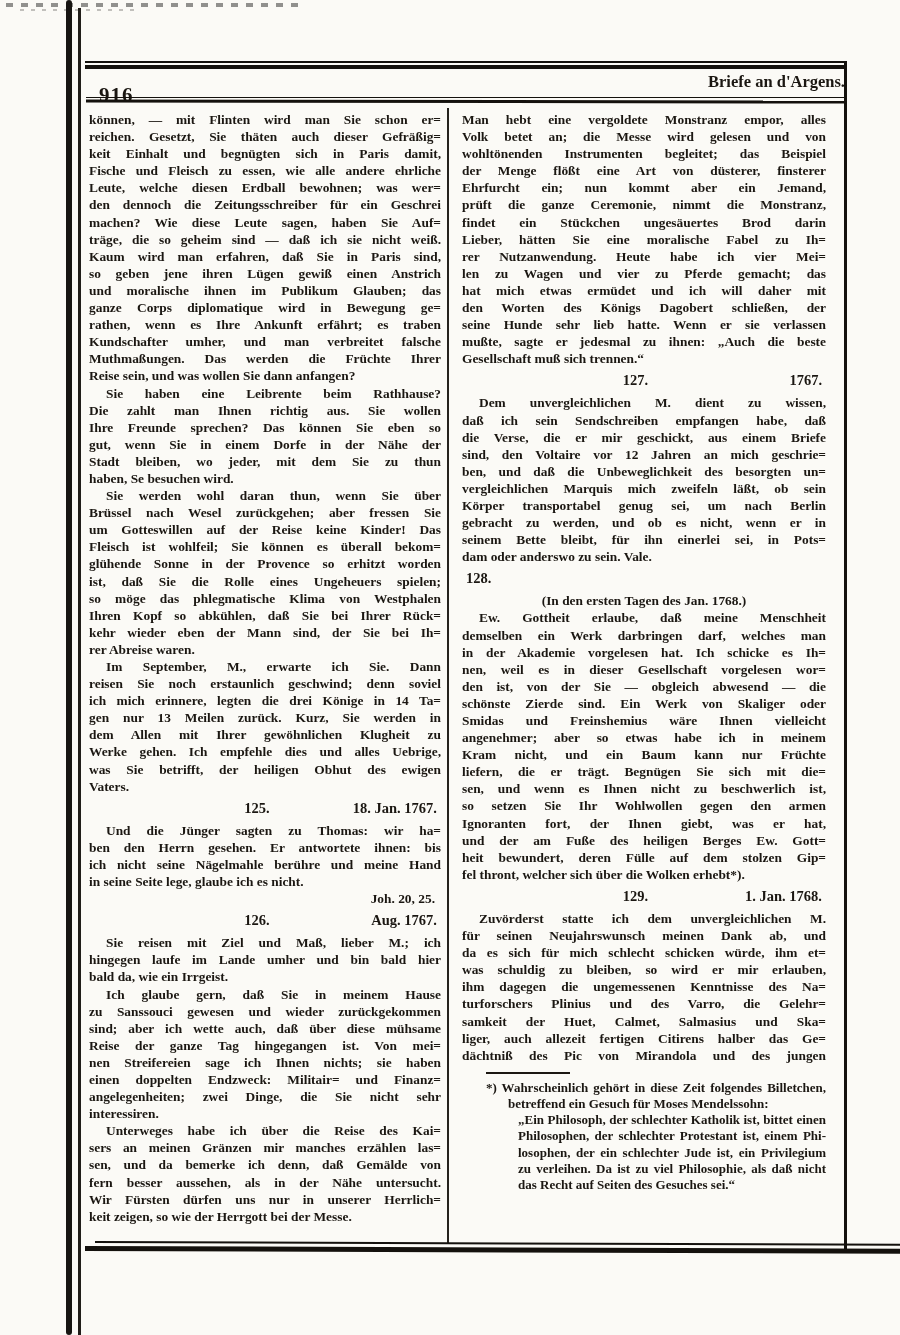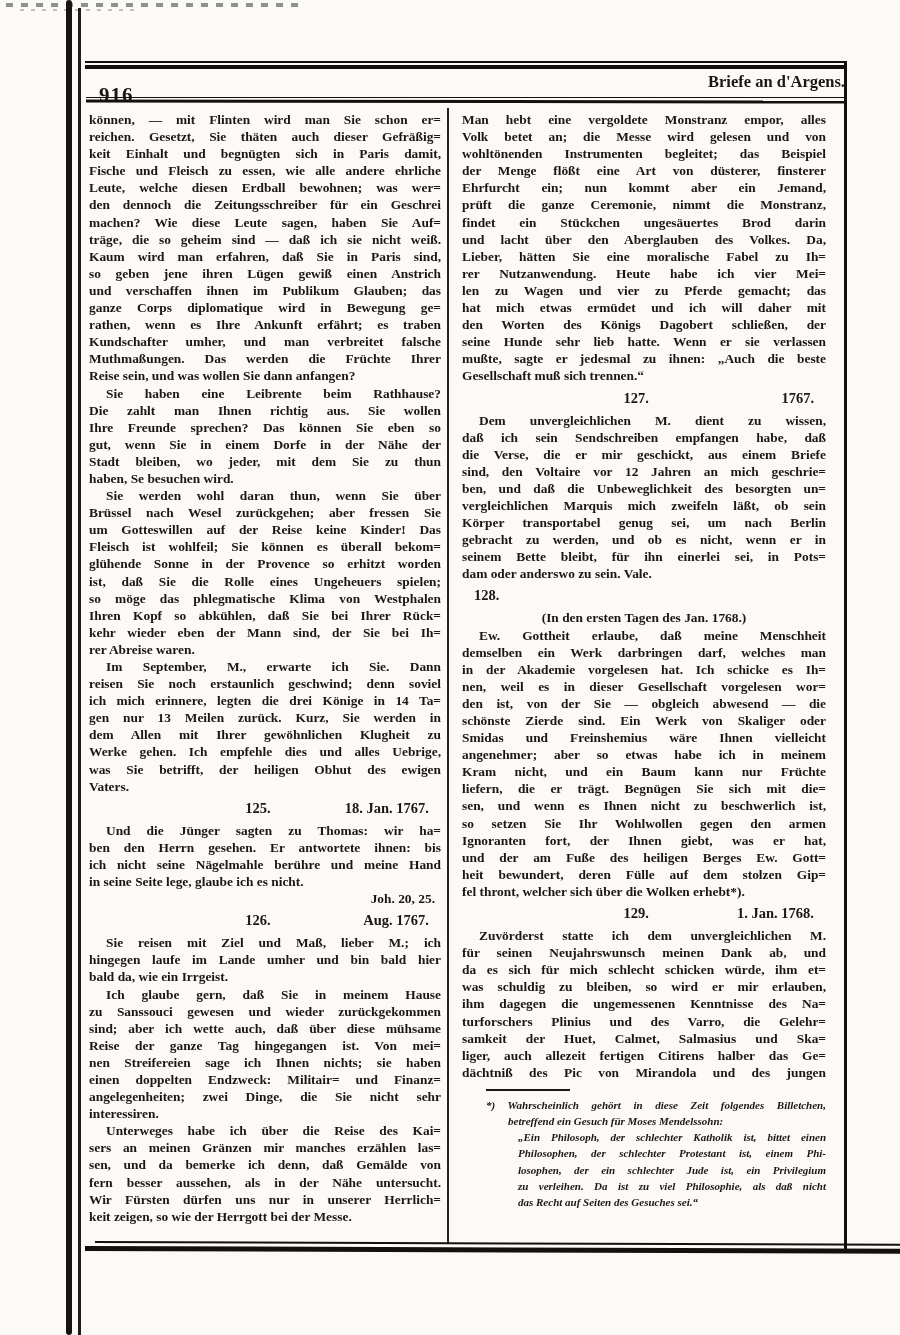--- a/index.html
+++ b/index.html
@@ -33,28 +33,28 @@
   .col{position:absolute;top:111px;font-weight:bold;font-size:13.4px;}
   #col-left{left:89px;width:352px;}
   #col-right{left:462px;width:364px;}
   .ln{height:17.1px;line-height:17.1px;text-align:justify;text-align-last:justify;white-space:nowrap;overflow:visible;}
   .ln{white-space:normal;}
   .ln.e{text-align-last:left;}
   .ln.i{text-indent:17px;}
   .ln.r{text-align:right;text-align-last:right;padding-right:6px;}
   .ln.c{text-align:center;text-align-last:center;}
   .heading{display:flex;align-items:baseline;height:18px;line-height:18px;
-    margin:4px 12px 5px;font-size:14.5px;font-weight:bold;}
+    margin:4px 4px 5px;font-size:14.5px;font-weight:bold;}
   .heading .num{margin-left:44%;}
   .heading .date{margin-left:auto;}
   .heading.center{display:block;text-align:left;}
   .heading.center .num{margin-left:0;}
   
   .fn-sep{width:84px;border-top:2px solid #1b1712;margin:8px 0 6px 24px;}
-  #footnote{font-size:11px;font-weight:bold;font-style:italic;}
+  #footnote{font-size:13px;font-weight:bold;}
   .fn-ln{line-height:16.2px;text-align:justify;text-align-last:justify;}
   .fn-ln.f1{padding-left:24px;}
   .fn-ln.f2{padding-left:46px;text-align-last:left;}
   .fn-ln.q{padding-left:56px;}
   .fn-ln.q.e{text-align-last:left;}
 </style>
 </head>
 <body>
 
 <div>
@@ -77,21 +77,21 @@
       <div class="ln">können, — mit Flinten wird man Sie schon er=</div>
       <div class="ln">reichen. Gesetzt, Sie thäten auch dieser Gefräßig=</div>
       <div class="ln">keit Einhalt und begnügten sich in Paris damit,</div>
       <div class="ln">Fische und Fleisch zu essen, wie alle andere ehrliche</div>
       <div class="ln">Leute, welche diesen Erdball bewohnen; was wer=</div>
       <div class="ln">den dennoch die Zeitungsschreiber für ein Geschrei</div>
       <div class="ln">machen? Wie diese Leute sagen, haben Sie Auf=</div>
       <div class="ln">träge, die so geheim sind — daß ich sie nicht weiß.</div>
       <div class="ln">Kaum wird man erfahren, daß Sie in Paris sind,</div>
       <div class="ln">so geben jene ihren Lügen gewiß einen Anstrich</div>
-      <div class="ln">und verschaffen ihnen im Publikum Glauben; das</div>
+      <div class="ln">und moralische ihnen im Publikum Glauben; das</div>
       <div class="ln">ganze Corps diplomatique wird in Bewegung ge=</div>
       <div class="ln">rathen, wenn es Ihre Ankunft erfährt; es traben</div>
       <div class="ln">Kundschafter umher, und man verbreitet falsche</div>
       <div class="ln">Muthmaßungen. Das werden die Früchte Ihrer</div>
       <div class="ln e">Reise sein, und was wollen Sie dann anfangen?</div>
       <div class="ln i">Sie haben eine Leibrente beim Rathhause?</div>
       <div class="ln">Die zahlt man Ihnen richtig aus. Sie wollen</div>
       <div class="ln">Ihre Freunde sprechen? Das können Sie eben so</div>
       <div class="ln">gut, wenn Sie in einem Dorfe in der Nähe der</div>
       <div class="ln">Stadt bleiben, wo jeder, mit dem Sie zu thun</div>
@@ -148,21 +148,20 @@
 
   <div class="col" id="col-right">
     <div id="right-lines">
         <div class="ln">Man hebt eine vergoldete Monstranz empor, alles</div>
         <div class="ln">Volk betet an; die Messe wird gelesen und von</div>
         <div class="ln">wohltönenden Instrumenten begleitet; das Beispiel</div>
         <div class="ln">der Menge flößt eine Art von düsterer, finsterer</div>
         <div class="ln">Ehrfurcht ein; nun kommt aber ein Jemand,</div>
         <div class="ln">prüft die ganze Ceremonie, nimmt die Monstranz,</div>
         <div class="ln">findet ein Stückchen ungesäuertes Brod darin</div>
-        <div class="ln">und lacht über den Aberglauben des Volkes. Da,</div>
         <div class="ln">Lieber, hätten Sie eine moralische Fabel zu Ih=</div>
         <div class="ln">rer Nutzanwendung. Heute habe ich vier Mei=</div>
         <div class="ln">len zu Wagen und vier zu Pferde gemacht; das</div>
         <div class="ln">hat mich etwas ermüdet und ich will daher mit</div>
         <div class="ln">den Worten des Königs Dagobert schließen, der</div>
         <div class="ln">seine Hunde sehr lieb hatte. Wenn er sie verlassen</div>
         <div class="ln">mußte, sagte er jedesmal zu ihnen: „Auch die beste</div>
         <div class="ln e">Gesellschaft muß sich trennen.“</div>
         <div class="heading">
           <span class="num">127.</span>

